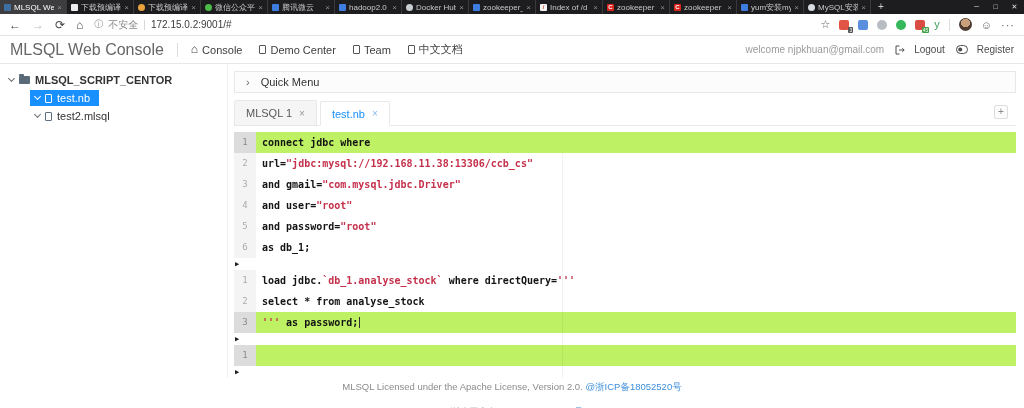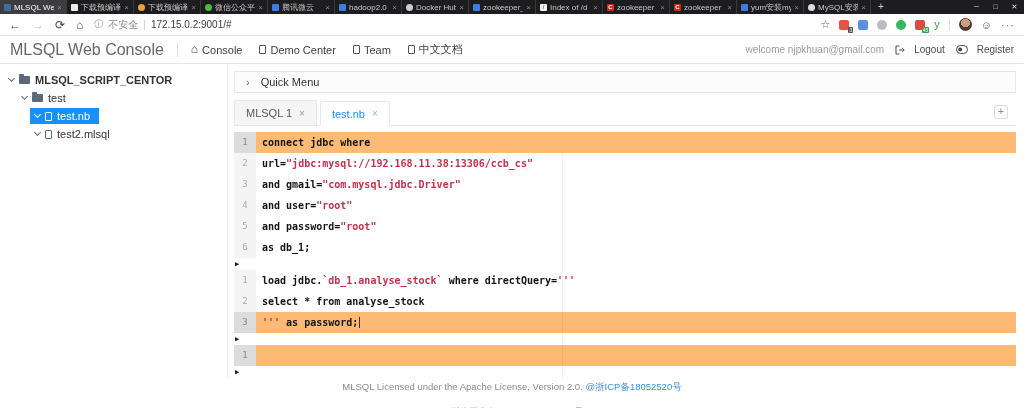--- a/index.html
+++ b/index.html
@@ -72,21 +72,21 @@
   .etab.active .etab-close{color:#8ab9e8}
   .addtab{position:absolute;right:8px;top:5px;width:14px;height:14px;border:1px solid #ddd;border-radius:2px;background:#fcfcfc;color:#888;font-size:10px;line-height:12px;text-align:center;cursor:pointer}
 
   
   .editor{margin-top:6px;font-family:"DejaVu Sans Mono",monospace;font-size:10px;font-weight:bold;position:relative}
   .ruler{position:absolute;left:328px;top:21px;bottom:0;width:1px;background:rgba(0,0,0,0.05)}
   .code-row{display:flex;height:21px}
   .ln{width:22px;flex:none;text-align:center;color:#ababab;background:#f4f4f4;line-height:21px;font-size:9px;font-weight:normal}
   .codeline{flex:1;padding-left:6px;line-height:21px;color:#141414;white-space:pre;cursor:text}
   .code-row.active .ln{background:#dcdcdc;color:#8a8a8a}
-  .code-row.active .codeline{background:#fdba74}
+  .code-row.active .codeline{background:#bef264}
   .str{color:#c5304b}
   .run-row{height:12px;display:flex;align-items:center}
   .run{font-size:7px;color:#1f1f1f;margin-left:1px;cursor:pointer;line-height:8px}
   .cursor{display:inline-block;width:1px;height:11px;background:#333;vertical-align:-2px;margin-left:1px}
 
   
   .footer{position:absolute;left:0;right:0;bottom:0;height:30px;text-align:center;font-size:9.5px;color:#8c8c8c;padding-top:3px;background:#fff}
   .footer .lnk{color:#3d8edb;cursor:pointer}
   .f2{margin-top:12px}
 </style>
@@ -245,27 +245,20 @@
 
   <div class="bodywrap">
     <aside class="sidebar">
         <div class="tnode" style="padding-left: 4px; font-weight: bold;">
           <span class="node-body">
             <span class="car"></span>
             <span class="i-folder"></span>
             <span>MLSQL_SCRIPT_CENTOR</span>
           </span>
         </div>
-        <div class="tnode" style="padding-left: 17px;">
-          <span class="node-body">
-            <span class="car"></span>
-            <span class="i-folder"></span>
-            <span>test</span>
-          </span>
-        </div>
         <div class="tnode sel" style="padding-left: 30px;">
           <span class="node-body">
             <span class="car"></span>
             <span class="i-file"></span>
             <span>test.nb</span>
           </span>
         </div>
         <div class="tnode" style="padding-left: 30px;">
           <span class="node-body">
             <span class="car"></span>

